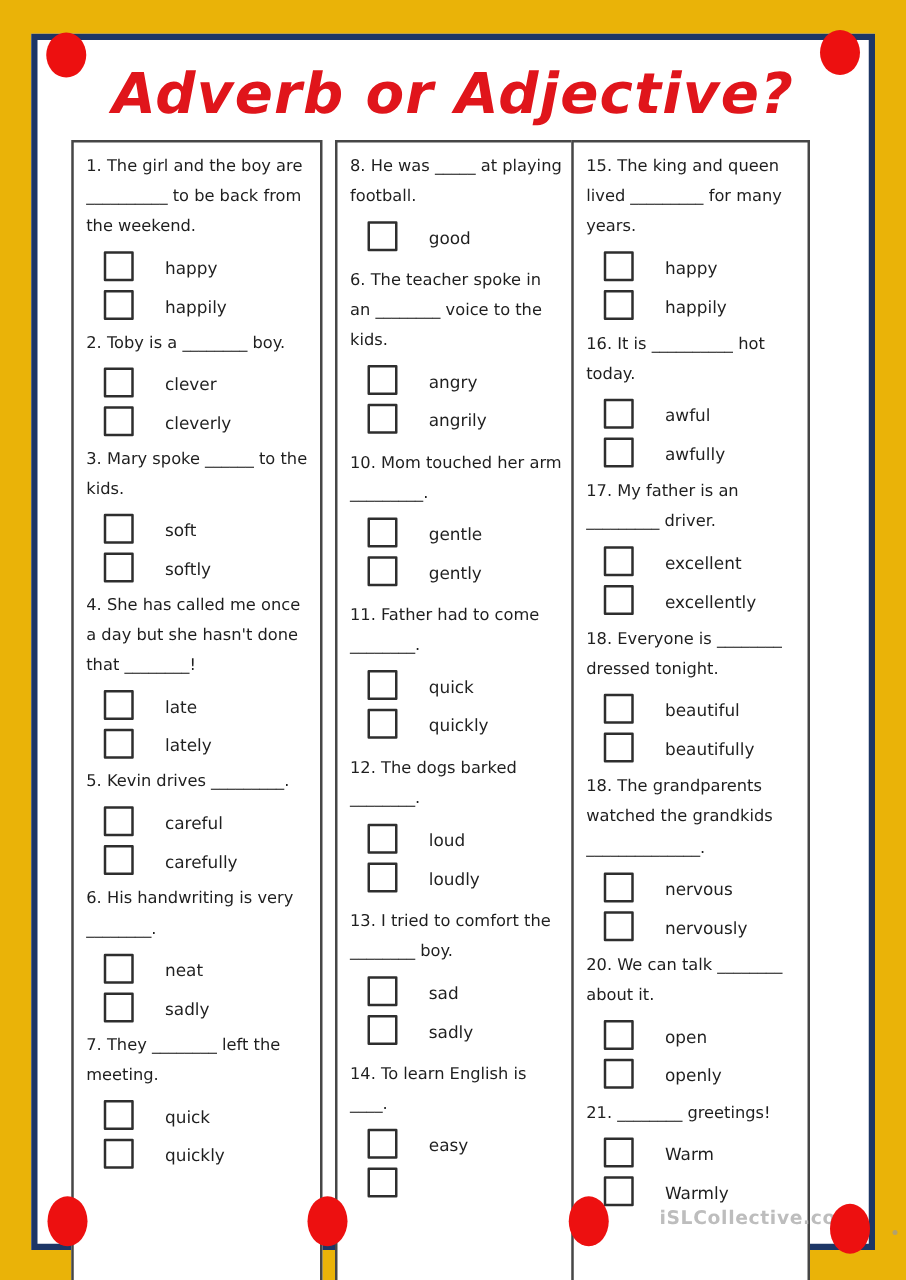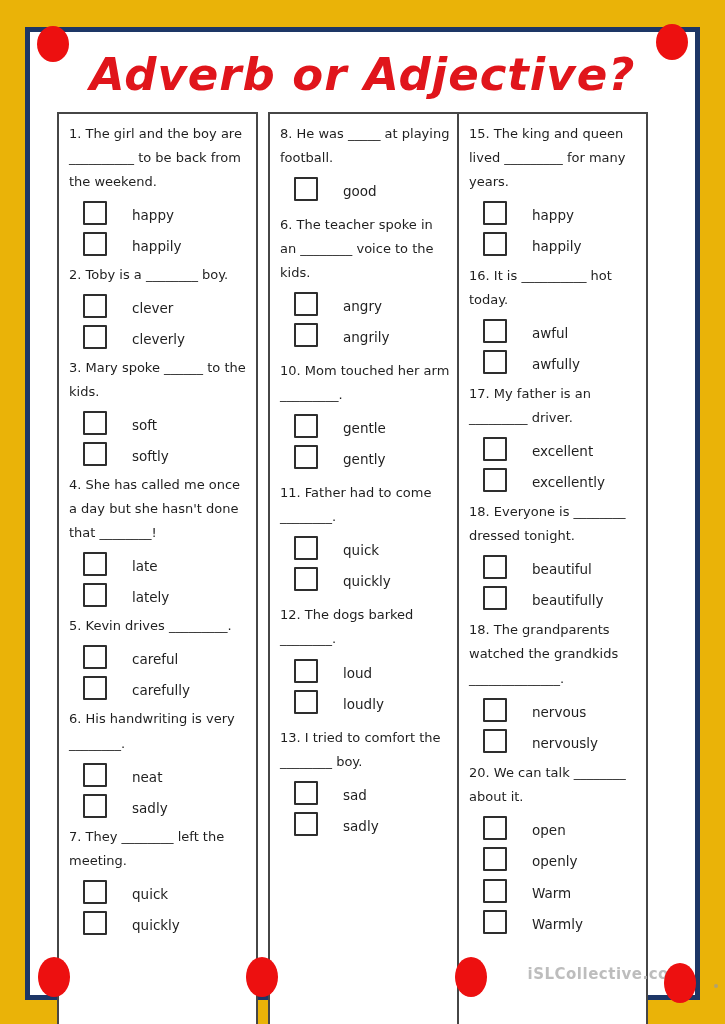--- a/index.html
+++ b/index.html
@@ -304,20 +304,33 @@
     <span class="checkbox"></span>
     <span class="opt-label">sad</span>
   </div>
 
   <div class="option">
     <span class="checkbox"></span>
     <span class="opt-label">sadly</span>
   </div>
 </div>
 
+  <div class="question">
+    <div class="prompt">14. To learn English is ____.</div>
+
+  <div class="option">
+    <span class="checkbox"></span>
+    <span class="opt-label">easy</span>
+  </div>
+
+  <div class="option">
+    <span class="checkbox"></span>
+
+  </div>
+</div>
 </div>
     <div class="column col-3">
   <div class="question">
     <div class="prompt">15. The king and queen lived _________ for many years.</div>
 
   <div class="option">
     <span class="checkbox"></span>
     <span class="opt-label">happy</span>
   </div>
 
@@ -391,20 +404,21 @@
     <span class="opt-label">open</span>
   </div>
 
   <div class="option">
     <span class="checkbox"></span>
     <span class="opt-label">openly</span>
   </div>
 </div>
 
   <div class="question">
+    <div class="prompt">21. ________ greetings!</div>
 
   <div class="option">
     <span class="checkbox"></span>
     <span class="opt-label">Warm</span>
   </div>
 
   <div class="option">
     <span class="checkbox"></span>
     <span class="opt-label">Warmly</span>
   </div>

